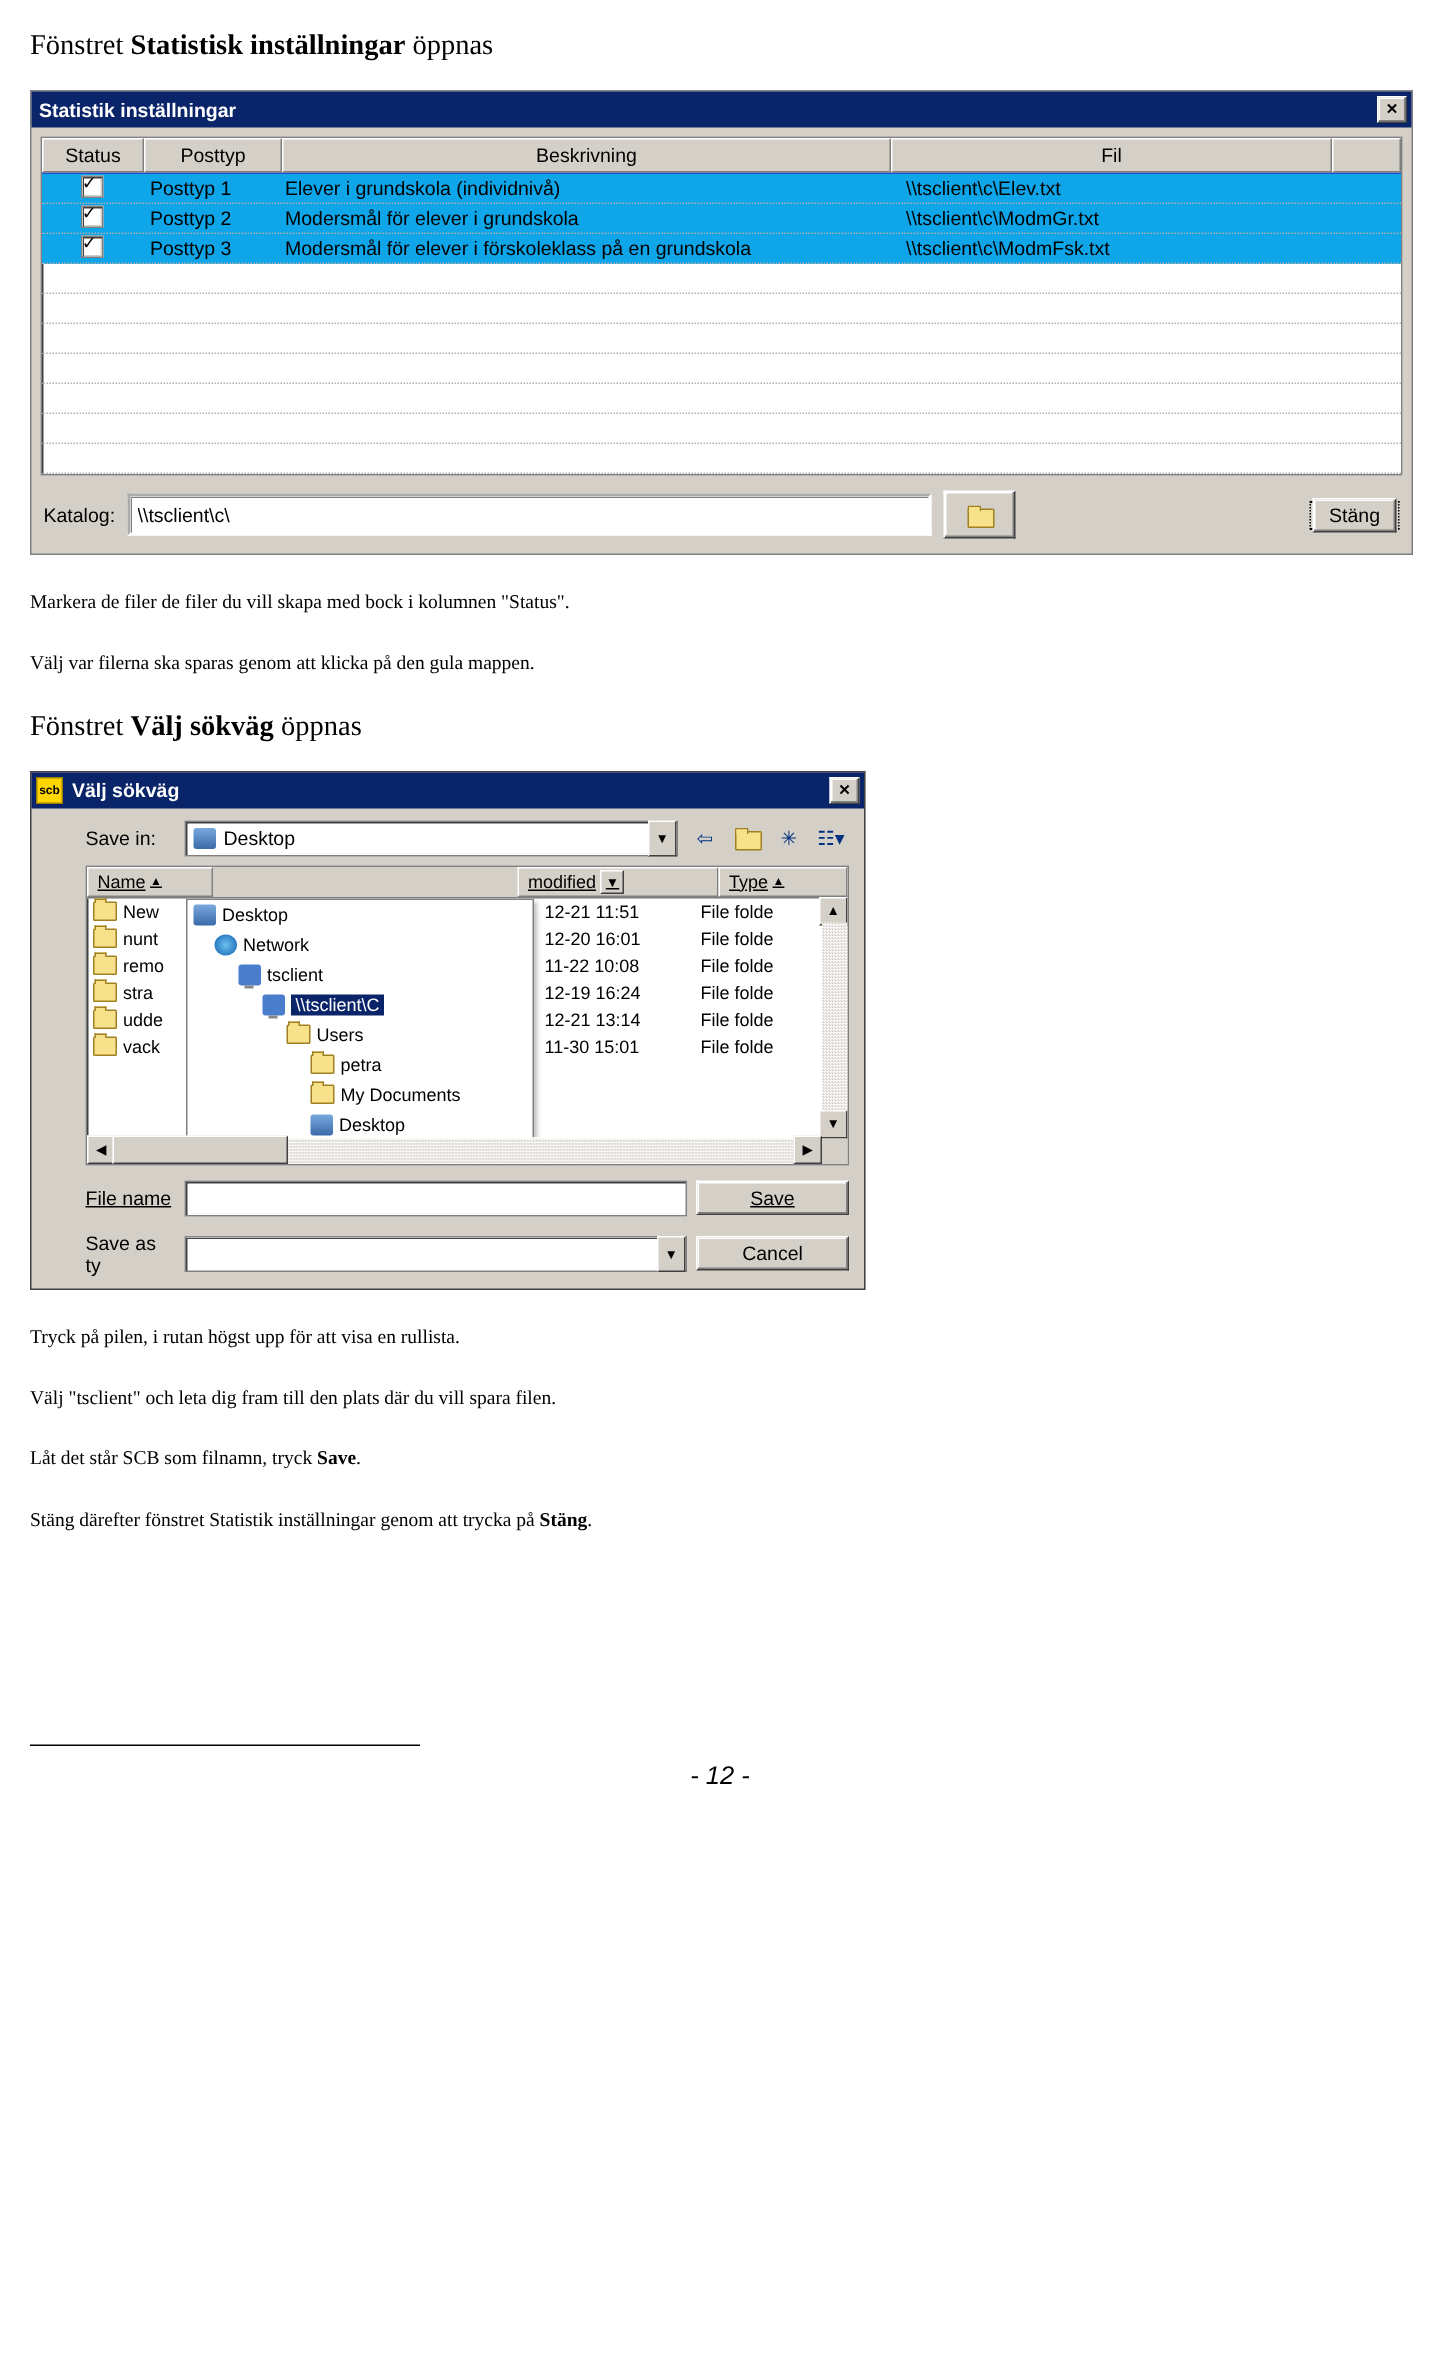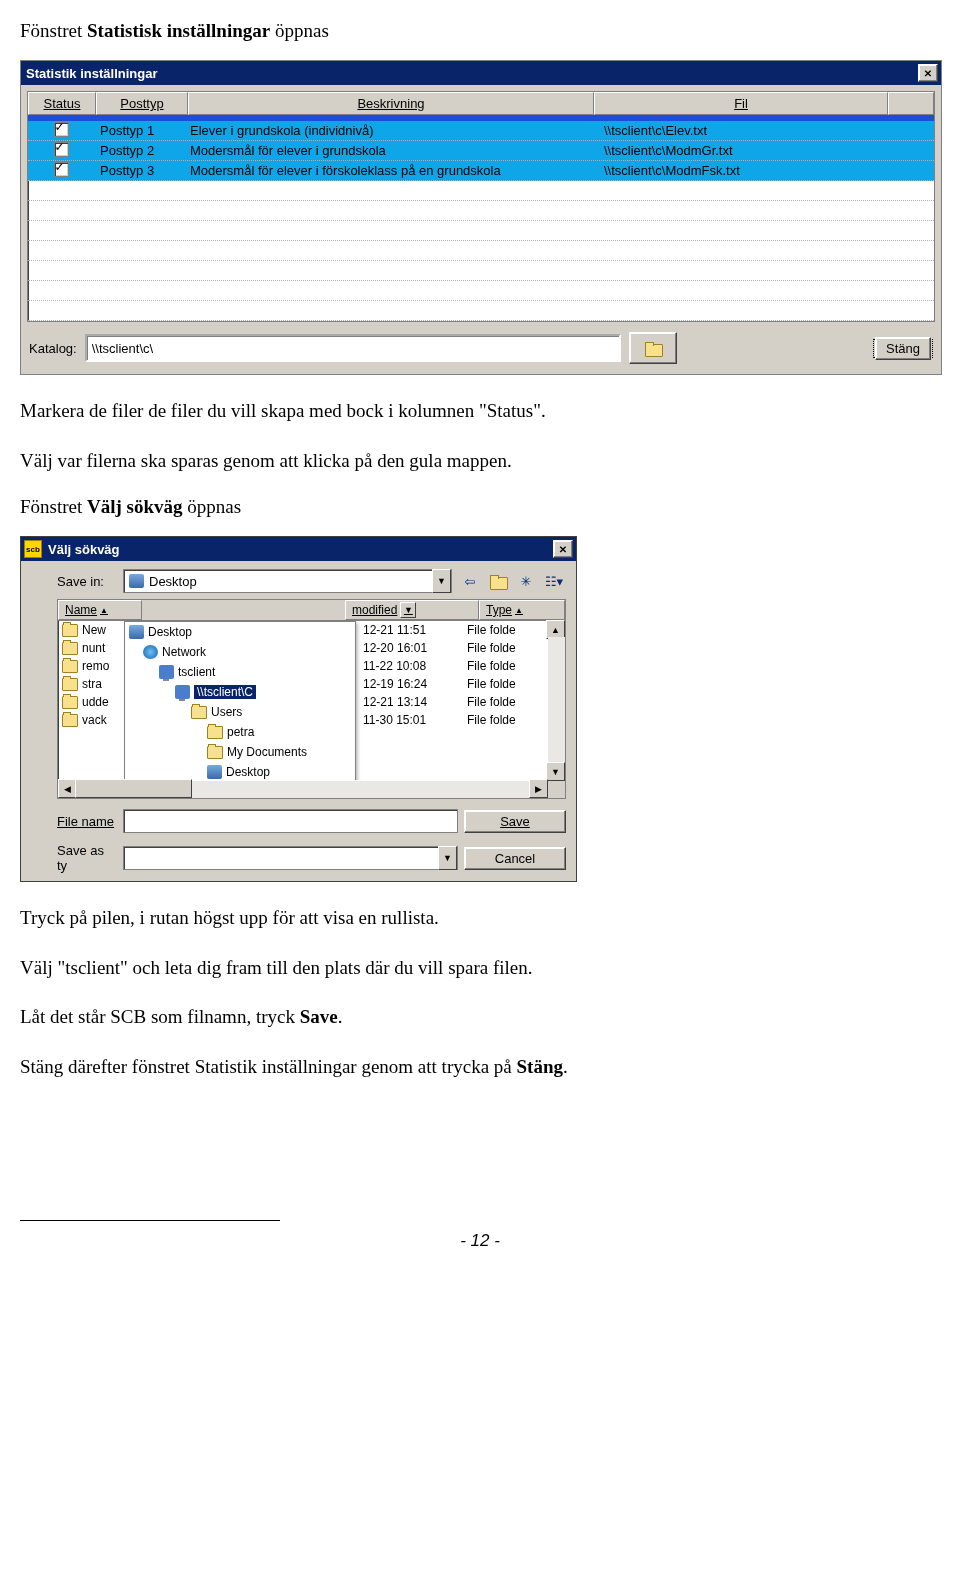--- a/index.html
+++ b/index.html
@@ -6,21 +6,21 @@
     margin: 0;
     padding: 20px 20px 40px 20px;
     font-family: "Times New Roman", serif;
     font-size: 19px;
     color: #000;
     background: #fff;
     width: 920px;
   }
   .heading1 { font-size: 19px; margin-bottom: 18px; }
   .heading1 b { font-weight: bold; }
-  .para { font-size: 19px; margin: 22px 0; line-height: 1.45; }
+  .para { font-size: 13px; margin: 22px 0; line-height: 1.45; }
 
   
   .win1 {
     border: 1px solid #808080;
     background: #d4d0c8;
     font-family: "MS Sans Serif","Tahoma",sans-serif;
     font-size: 13px;
     width: 920px;
     margin-top: 16px;
   }
@@ -45,22 +45,21 @@
   }
   .win1 .table-area {
     background:#fff;
     border:1px solid #808080;
     box-shadow: inset 1px 1px 0 #404040, inset -1px -1px 0 #fff;
     margin: 6px 6px 4px 6px;
   }
   .hdr-row {
     display:flex;
     background:#4c1d95;
-    border-bottom:6px solid #1d4ed8;
-    text-decoration:underline;
+    border-bottom:1px solid #1d4ed8;
   }
   .hdr-cell {
     background:#d4d0c8;
     border:1px solid; border-color:#fff #808080 #808080 #fff;
     padding:3px 6px;
     text-align:center;
   }
   .col-status { width:54px; }
   .col-posttyp { width:78px; }
   .col-beskr { flex:1; }

